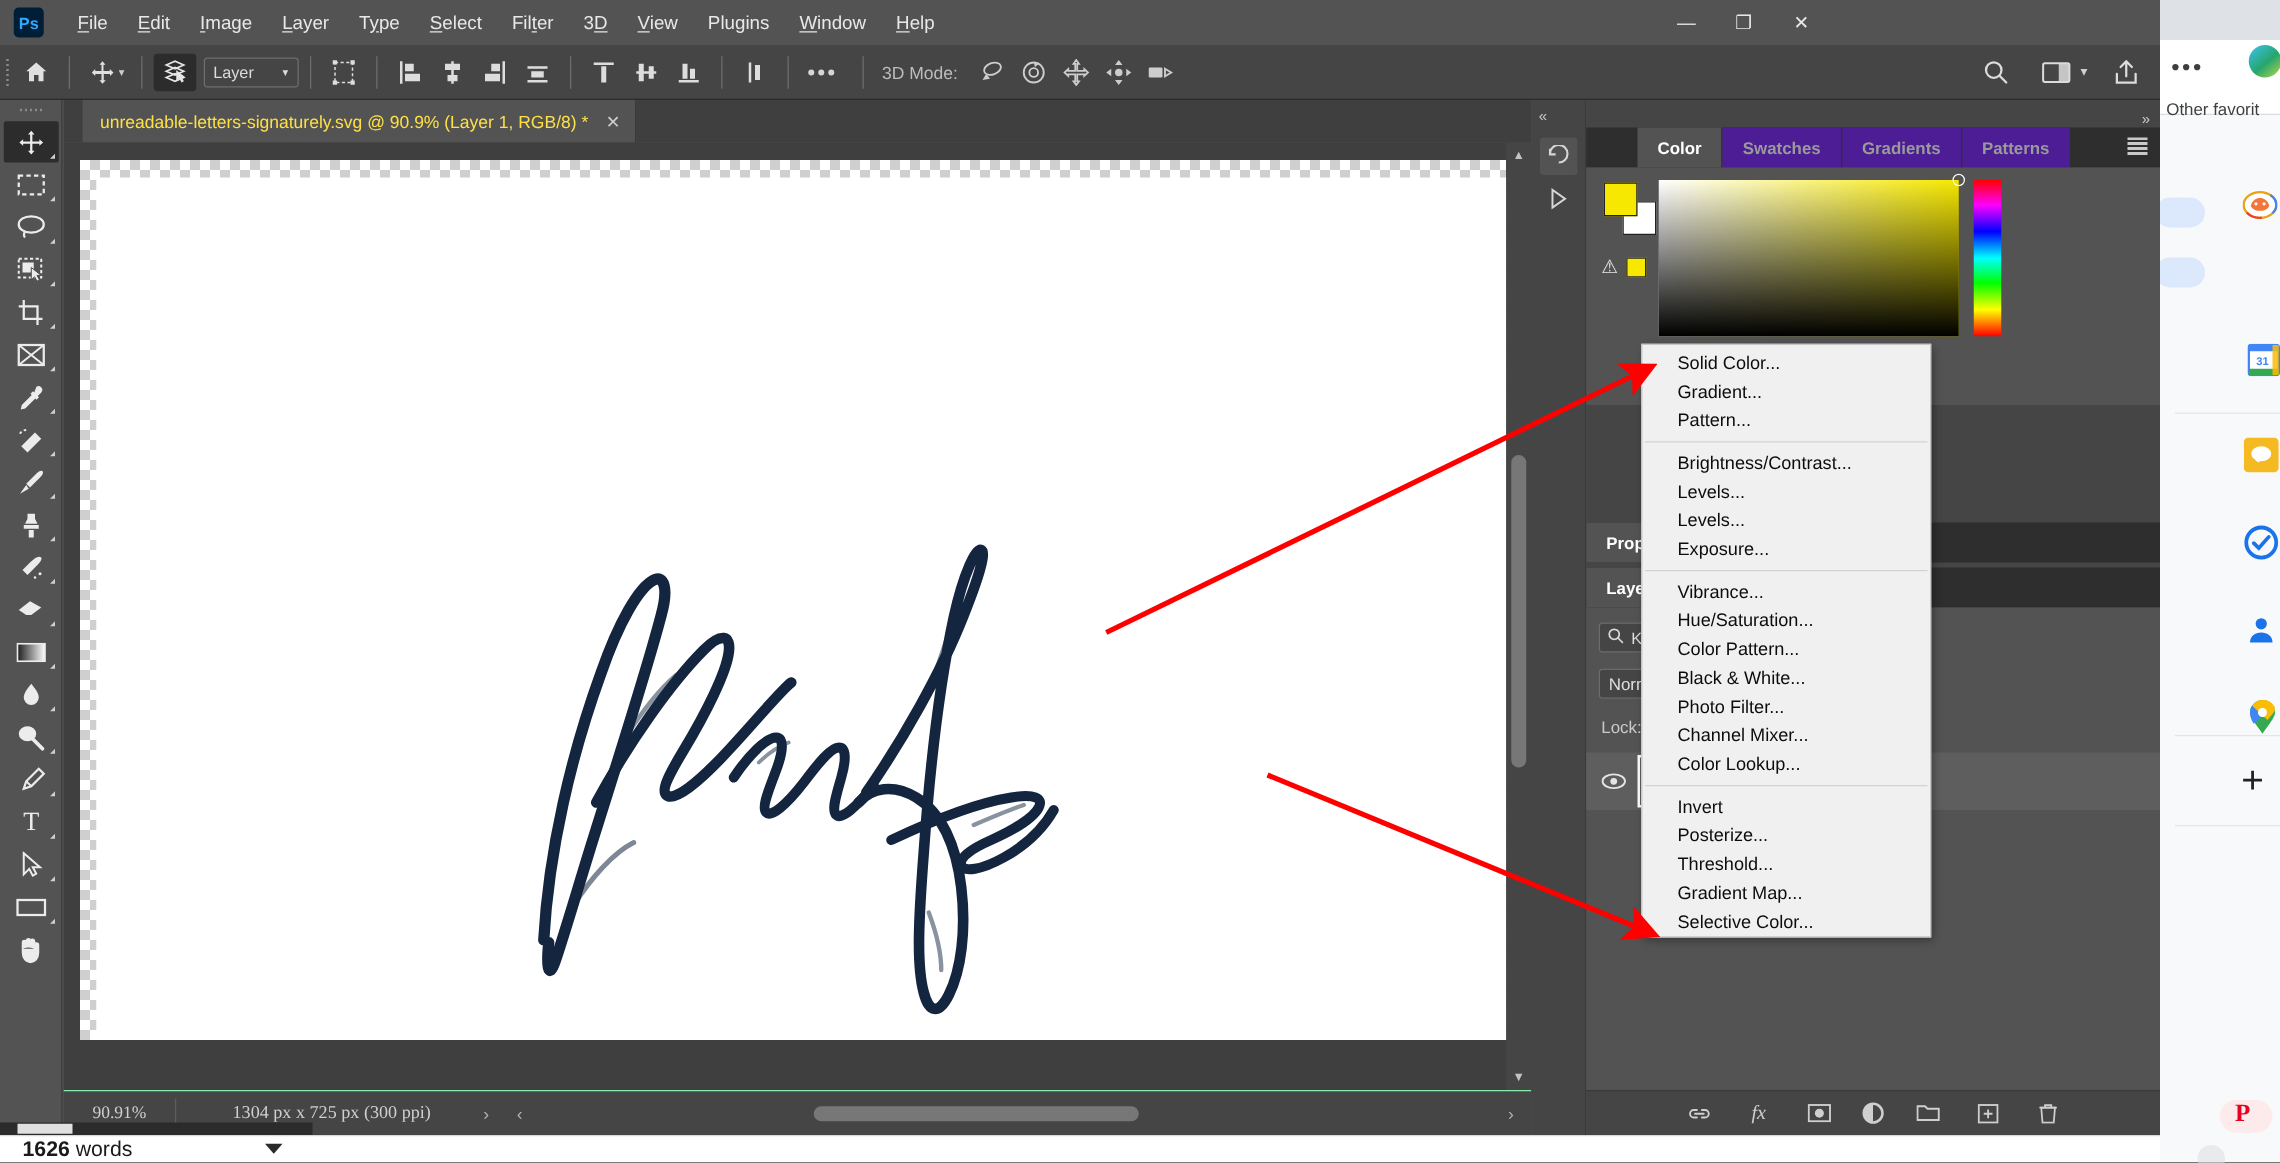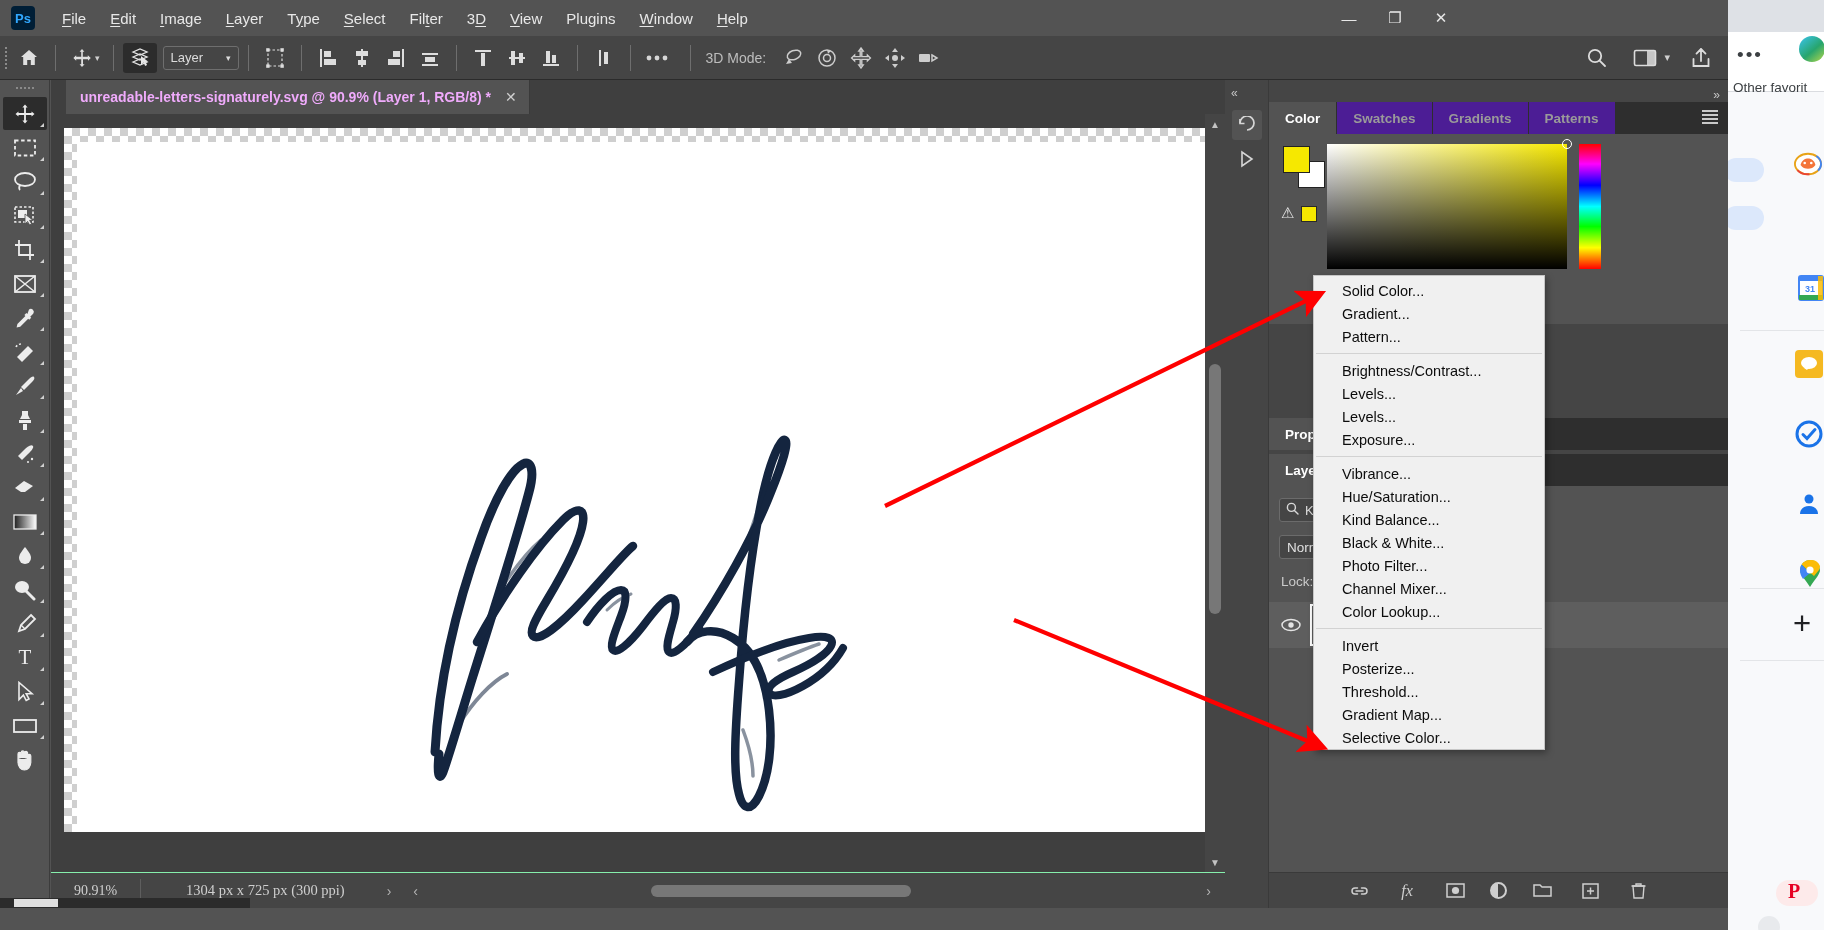--- a/index.html
+++ b/index.html
@@ -148,21 +148,21 @@
   
   .doc-tabbar {
     position: absolute; left: 51px; top: 80px; width: 1174px; height: 34px;
     background: #3f3f3f;
   }
   .doc-tab {
     position: absolute; left: 15px; top: 0; height: 34px;
     background: #535353; display: flex; align-items: center;
     padding: 0 12px 0 14px; border-right: 1px solid #3a3a3a;
   }
-  .doc-tab-title { color: #f0abfc; font-size: 14px; font-weight: bold; white-space: nowrap; }
+  .doc-tab-title { color: #fde047; font-size: 14px; font-weight: normal; white-space: nowrap; }
   .doc-tab-close { color: #cfcfcf; font-size: 14px; margin-left: 14px; }
 
   
   .canvas-area {
     position: absolute; left: 51px; top: 114px; width: 1174px; height: 758px;
     background: #3f3f3f;
   }
   .canvas-viewport {
     position: absolute; left: 13px; top: 14px; width: 1141px; height: 704px;
     background: #3c3c3c; overflow: hidden;
@@ -227,21 +227,21 @@
     position: absolute; left: 1269px; top: 80px; width: 459px; height: 828px;
     background: #454545;
   }
   .panel-expand-right {
     position: absolute; right: 8px; top: 8px; color: #c7c7c7; font-size: 12px;
   }
 
   
   .tabrow {
     position: absolute; left: 0; width: 459px; height: 32px;
-    background: #2e2e2e; display: flex; align-items: stretch;
+    background: #2e2e2e; display: flex; align-items: stretch; padding-left: 41px;
   }
   .ptab {
     padding: 0 16px; display: flex; align-items: center;
     color: #9a9a9a; font-size: 13.5px; font-weight: bold; background: #4c1d95;
     border-right: 1px solid #2e2e2e;
   }
   .ptab.active { background: #535353; color: #ffffff; }
   .ptab-menu {
     position: absolute; right: 10px; top: 8px; width: 16px; height: 14px;
     background: repeating-linear-gradient(to bottom,#c9c9c9 0 2px,transparent 2px 4px);
@@ -990,34 +990,41 @@
           </div>
         </div>
       </div>
     </div>
 
     <div class="doc-scroll-strip">
       <div class="doc-scroll-thumb"></div>
     </div>
   </div>
 
+  <div class="wordbar">
+    <div class="word-count">
+      <b>1626</b>
+      <span>words</span>
+    </div>
+    <div class="word-caret"></div>
+  </div>
 
   <div class="ctx-menu">
     <div class="ctx-item">Solid Color...</div>
     <div class="ctx-item">Gradient...</div>
     <div class="ctx-item">Pattern...</div>
     <div class="ctx-sep"></div>
     <div class="ctx-item">Brightness/Contrast...</div>
     <div class="ctx-item">Levels...</div>
     <div class="ctx-item">Levels...</div>
     <div class="ctx-item">Exposure...</div>
     <div class="ctx-sep"></div>
     <div class="ctx-item">Vibrance...</div>
     <div class="ctx-item">Hue/Saturation...</div>
-    <div class="ctx-item">Kind Balance...</div>
+    <div class="ctx-item">Color Pattern...</div>
     <div class="ctx-item">Black &amp; White...</div>
     <div class="ctx-item">Photo Filter...</div>
     <div class="ctx-item">Channel Mixer...</div>
     <div class="ctx-item">Color Lookup...</div>
     <div class="ctx-sep"></div>
     <div class="ctx-item">Invert</div>
     <div class="ctx-item">Posterize...</div>
     <div class="ctx-item">Threshold...</div>
     <div class="ctx-item">Gradient Map...</div>
     <div class="ctx-item">Selective Color...</div>

